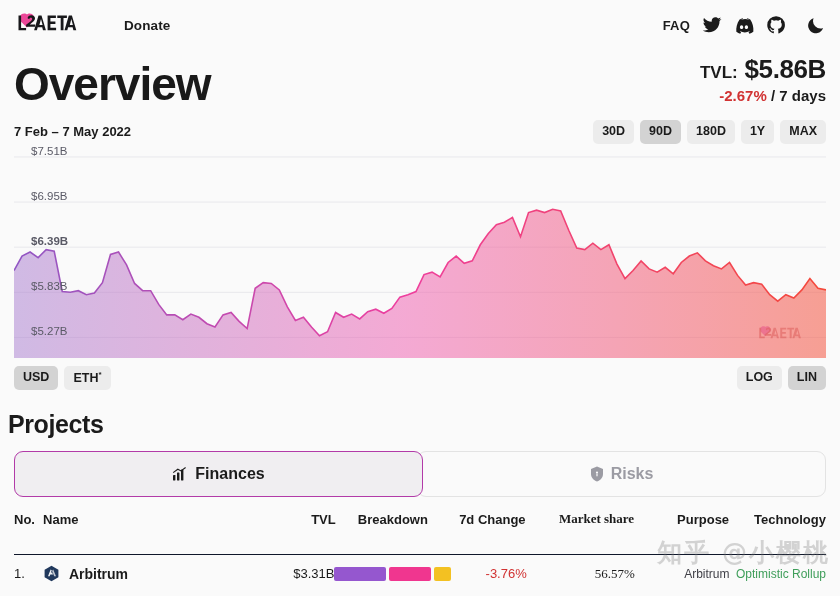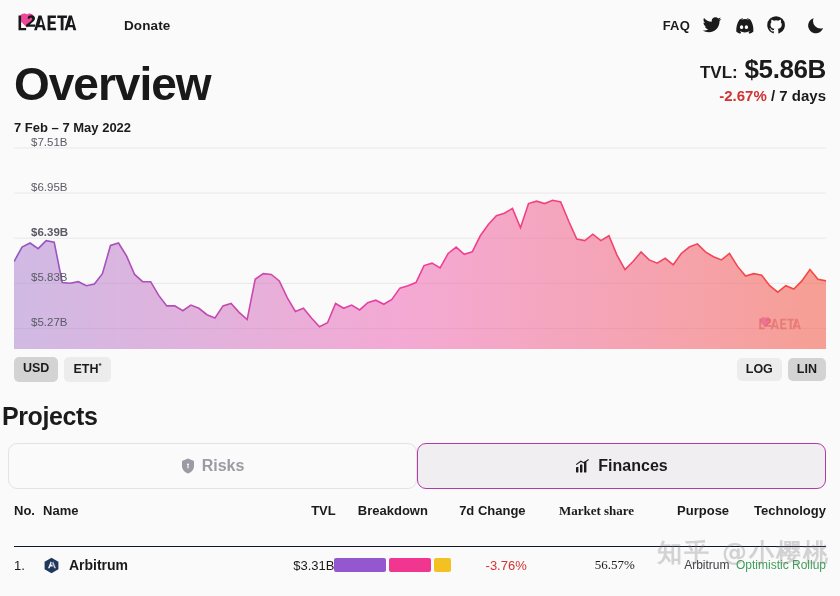--- a/index.html
+++ b/index.html
@@ -79,21 +79,21 @@
   }
   .footer-mid {
     position: absolute; left: 0; right: 0; text-align: center;
     font-size: 12.5px; color: #3f3f46; pointer-events: none;
   }
   .sup { font-size: 8px; vertical-align: super; }
 
   
   .projects-title {
     font-size: 25px; font-weight: 700; letter-spacing: -0.4px;
-    padding: 20px 14px 0 2px;
+    padding: 20px 14px 0 8px;
   }
   .tabs { display: flex; padding: 12px 14px 0 14px; gap: 0; }
   .tab {
     flex: 1; text-align: center; font-size: 16px; font-weight: 700;
     padding: 13px 0; cursor: pointer;
     display: flex; align-items: center; justify-content: center; gap: 7px;
   }
   .tab.active {
     border: 1.5px solid #b23aa8; border-radius: 9px;
     background: #f0eef1; color: #1b1b1b; position: relative; z-index: 2;
@@ -187,20 +187,27 @@
       </div>
       <div class="tvl-sub">
         <span class="neg">-2.67%</span>
         <span>/ 7 days</span>
       </div>
     </div>
   </div>
 
   <div class="daterow">
     <div class="daterange">7 Feb – 7 May 2022</div>
+    <div class="pillgroup">
+      <div class="pill">30D</div>
+      <div class="pill active">90D</div>
+      <div class="pill">180D</div>
+      <div class="pill">1Y</div>
+      <div class="pill">MAX</div>
+    </div>
   </div>
 
   <div class="chart-box">
     <svg id="chart-svg" viewBox="0 0 812 207" preserveAspectRatio="none" aria-hidden="true">
       <defs>
         <linearGradient id="fillGrad" x1="0" y1="0" x2="1" y2="0">
           <stop offset="0%" stop-color="#a97fd0" stop-opacity="0.52"></stop>
           <stop offset="48%" stop-color="#ee5fb0" stop-opacity="0.52"></stop>
           <stop offset="100%" stop-color="#f4624f" stop-opacity="0.60"></stop>
         </linearGradient>
@@ -251,40 +258,40 @@
     </div>
     <div class="pillgroup">
       <div class="pill">LOG</div>
       <div class="pill active">LIN</div>
     </div>
   </div>
 
   <div class="projects-title">Projects</div>
 
   <div class="tabs">
-    <div class="tab inactive">
-      <span>
-        <svg width="14" height="16" viewBox="0 0 14 16" fill="#9b9ba3">
-          <path d="M7 .6 1 2.9v5.0c0 3.4 2.4 6.4 6 7.5 3.6-1.1 6-4.1 6-7.5v-5.0z"></path>
-          <circle cx="7" cy="6.6" r="1.1" fill="#fafafa"></circle>
-          <rect x="6.4" y="7.4" width="1.2" height="3.0" rx=".6" fill="#fafafa"></rect>
-        </svg>
-      </span>
-      <span>Risks</span>
-    </div>
     <div class="tab active">
       <span>
         <svg width="16" height="16" viewBox="0 0 16 16" fill="#1b1b1b">
           <rect x="1" y="9" width="2.4" height="5.5" rx=".4"></rect>
           <rect x="5" y="6.5" width="2.4" height="8" rx=".4"></rect>
           <rect x="9" y="3.5" width="2.4" height="11" rx=".4"></rect>
           <path d="M1.2 6.6L5.8 3.2l3.2 1.7 4.6-3.4" stroke="#1b1b1b" stroke-width="1.1" fill="none"></path>
         </svg>
       </span>
       <span>Finances</span>
+    </div>
+    <div class="tab inactive">
+      <span>
+        <svg width="14" height="16" viewBox="0 0 14 16" fill="#9b9ba3">
+          <path d="M7 .6 1 2.9v5.0c0 3.4 2.4 6.4 6 7.5 3.6-1.1 6-4.1 6-7.5v-5.0z"></path>
+          <circle cx="7" cy="6.6" r="1.1" fill="#fafafa"></circle>
+          <rect x="6.4" y="7.4" width="1.2" height="3.0" rx=".6" fill="#fafafa"></rect>
+        </svg>
+      </span>
+      <span>Risks</span>
     </div>
   </div>
 
   <div class="table">
     <div class="trow thead">
       <div class="c-no">No.</div>
       <div class="c-name">Name</div>
       <div class="c-tvl">TVL</div>
       <div class="c-brk">Breakdown</div>
       <div class="c-chg">7d Change</div>

